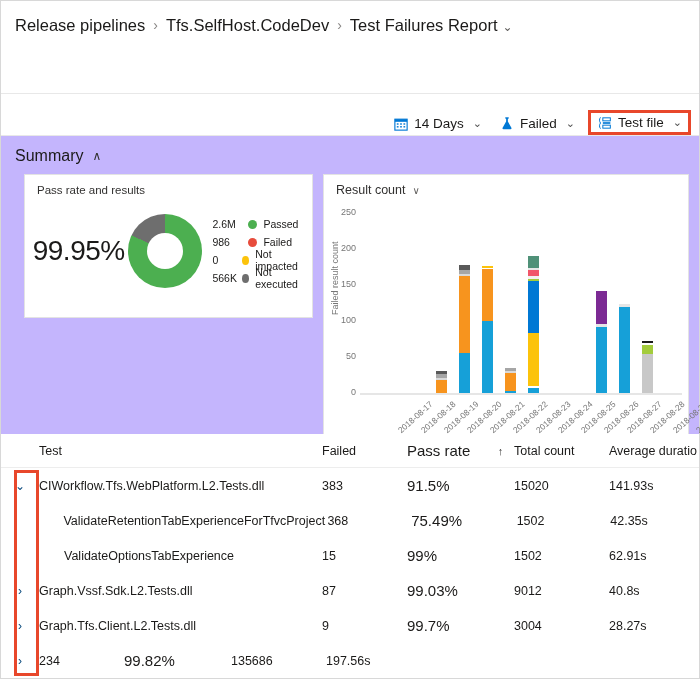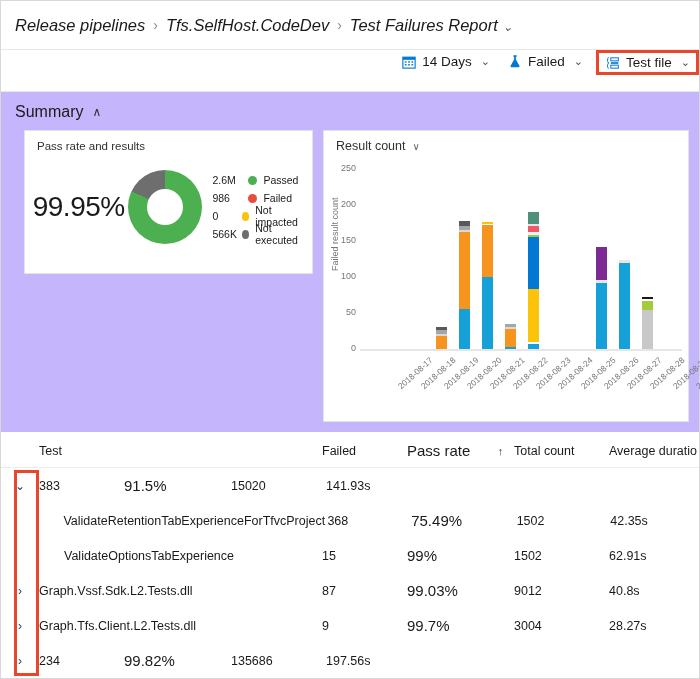--- a/index.html
+++ b/index.html
@@ -12,29 +12,29 @@
     overflow: hidden;
   }
   #page { position: relative; width: 700px; height: 679px; background: #fff; border: 1px solid #d8d8d8; }
 
   
   .breadcrumb {
     height: 48px; display: flex; align-items: center;
     padding: 0 14px; gap: 8px;
     font-size: 16.5px; color: #1b1a19;
   }
-  .bc-item { white-space: nowrap; cursor: pointer; font-style: italic; }
+  .bc-item { white-space: nowrap; cursor: pointer; }
   .bc-sep { color: #8a8886; font-size: 14px; }
   .chev-sm { color: #605e5c; font-size: 12px; margin-left: 5px; }
 
   
   .toolbar {
     height: 43px; border-top: 1px solid #e8e8e8; border-bottom: 1px solid #e8e8e8;
-    display: flex; align-items: flex-start; justify-content: flex-end;
-    gap: 0px; background: #fff;
+    display: flex; align-items: flex-end; justify-content: flex-end;
+    padding-right: 8px; gap: 0px; background: #fff; margin-top: 44px;
   }
   .tb-item {
     display: flex; align-items: center; gap: 6px;
     padding: 4px 9px; font-size: 13.5px; color: #1b1a19; cursor: pointer;
     white-space: nowrap;
   }
   .tb-item .chev { color: #4f4f4f; font-size: 11px; margin-left: 3px; }
   .tb-highlight {
     border: 3px solid #e8472b;
     padding: 2px 6px; margin-left: 4px;
@@ -347,20 +347,21 @@
       <div class="c-pass th">Pass rate</div>
       <div class="c-sort th">↑</div>
       <div class="c-total th">Total count</div>
       <div class="c-dur th">Average duratio</div>
     </div>
     <div id="tbody">
         <div class="trow tr">
           <div class="c-exp">
             <span class="exp-chev">⌄</span>
           </div>
+          <div class="c-test">CIWorkflow.Tfs.WebPlatform.L2.Tests.dll</div>
           <div class="c-failed">383</div>
           <div class="c-pass">91.5%</div>
           <div class="c-sort"></div>
           <div class="c-total">15020</div>
           <div class="c-dur">141.93s</div>
         </div>
         <div class="trow tr">
           <div class="c-exp"></div>
           <div class="c-test child">ValidateRetentionTabExperienceForTfvcProject</div>
           <div class="c-failed">368</div>

